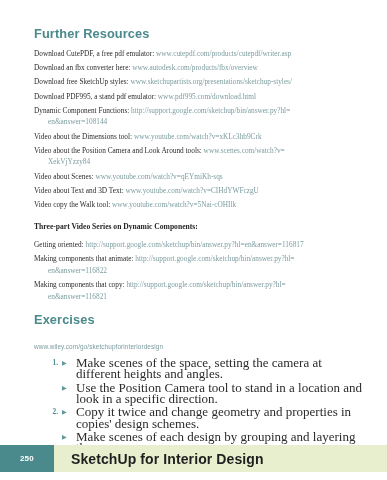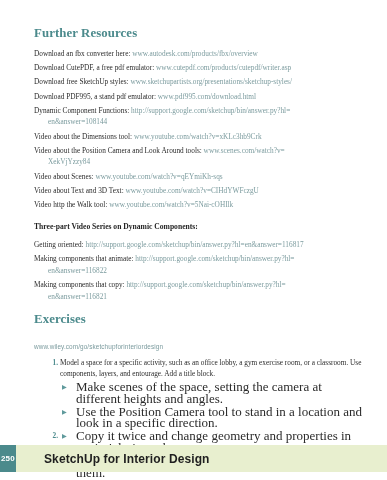--- a/index.html
+++ b/index.html
@@ -20,21 +20,21 @@
     background: #ffffff;
   }
   .content {
     position: absolute;
     left: 34px;
     right: 18px;
     top: 26px;
   }
 
   h2.section-heading {
-    font-family: Liberation Serif, serif;
+    font-family: Liberation Sans, sans-serif;
     font-size: 12.8px;
     font-weight: bold;
     color: #4b8a8c;
     margin: 0 0 7px 0;
     letter-spacing: 0.1px;
   }
   h2.section-heading.exercises {
     margin-top: 0;
     margin-bottom: 16px;
   }
@@ -142,63 +142,63 @@
   .footer-band {
     position: absolute;
     left: 0;
     right: 0;
     top: 0;
     bottom: 0;
     background: #e8efcf;
   }
   .page-number-box {
     position: relative;
-    width: 16px;
+    width: 54px;
     background: #4b8a8c;
     display: flex;
     align-items: center;
     justify-content: center;
     z-index: 2;
   }
   .page-number-box .pn {
     font-family: "Liberation Sans", sans-serif;
     font-size: 8px;
     font-weight: bold;
     color: #ffffff;
     letter-spacing: 0.3px;
   }
   .footer-title {
     position: relative;
     z-index: 2;
     display: flex;
     align-items: center;
-    padding-left: 28px;
+    padding-left: 17px;
     font-family: "Liberation Sans", sans-serif;
-    font-size: 12px;
+    font-size: 14px;
     font-weight: bold;
     color: #1f1f1f;
     letter-spacing: 0.1px;
   }
 </style>
 </head>
 <body>
 
 <div class="page">
   <div class="content">
 
     <h2 class="section-heading">Further Resources</h2>
 
     <div>
       <p class="line">
+        <span>Download CutePDF, a free pdf emulator: </span><span class="u">www.cutepdf.com/products/cutepdf/writer.asp</span>
+      </p>
+      <p class="line">
         <span>Download an fbx converter here: </span><span class="u">www.autodesk.com/products/fbx/overview</span>
       </p>
       <p class="line">
-        <span>Download CutePDF, a free pdf emulator: </span><span class="u">www.cutepdf.com/products/cutepdf/writer.asp</span>
-      </p>
-      <p class="line">
         <span>Download free SketchUp styles: </span><span class="u">www.sketchupartists.org/presentations/sketchup-styles/</span>
       </p>
       <p class="line">
         <span>Download PDF995, a stand pdf emulator: </span><span class="u">www.pdf995.com/download.html</span>
       </p>
       <p class="line">
         <span>Dynamic Component Functions: </span><span class="u">http://support.google.com/sketchup/bin/answer.py?hl=</span><span class="cont">en&amp;answer=108144</span>
       </p>
       <p class="line">
         <span>Video about the Dimensions tool: </span><span class="u">www.youtube.com/watch?v=xKLc3hb9Crk</span>
@@ -206,21 +206,21 @@
       <p class="line">
         <span>Video about the Position Camera and Look Around tools: </span><span class="u">www.scenes.com/watch?v=</span><span class="cont">XekVjYzzy84</span>
       </p>
       <p class="line">
         <span>Video about Scenes: </span><span class="u">www.youtube.com/watch?v=qEYmiKh-sqs</span>
       </p>
       <p class="line">
         <span>Video about Text and 3D Text: </span><span class="u">www.youtube.com/watch?v=CIHdYWFczgU</span>
       </p>
       <p class="line">
-        <span>Video http the Walk tool: </span><span class="u">www.youtube.com/watch?v=5Nai-cOHIlk</span>
+        <span>Video copy the Walk tool: </span><span class="u">www.youtube.com/watch?v=5Nai-cOHIlk</span>
       </p>
     </div>
 
     <p class="sub-heading">Three-part Video Series on Dynamic Components:</p>
 
     <div>
       <p class="line">
         <span>Getting oriented: </span><span class="u">http://support.google.com/sketchup/bin/answer.py?hl=en&amp;answer=116817</span>
       </p>
       <p class="line">
@@ -232,21 +232,20 @@
     </div>
 
     <div class="spacer-sm"></div>
 
     <h2 class="section-heading exercises">Exercises</h2>
     <p class="site-url">www.wiley.com/go/sketchupforinteriordesign</p>
 
     <ol class="exercise-list">
       <li>
         <span class="num">1.</span>
-        <span class="item-text">Model a space for a specific activity, such as an office lobby, a gym exercise room, or a classroom. Use components, layers, and entourage. Add a title block.</span>
         <ul class="bullet-list">
           <li>
             <span class="tri">▶</span>
             <span class="bullet-text">Make scenes of the space, setting the camera at different heights and angles.</span>
           </li>
           <li>
             <span class="tri">▶</span>
             <span class="bullet-text">Use the Position Camera tool to stand in a location and look in a specific direction.</span>
           </li>
         </ul>

